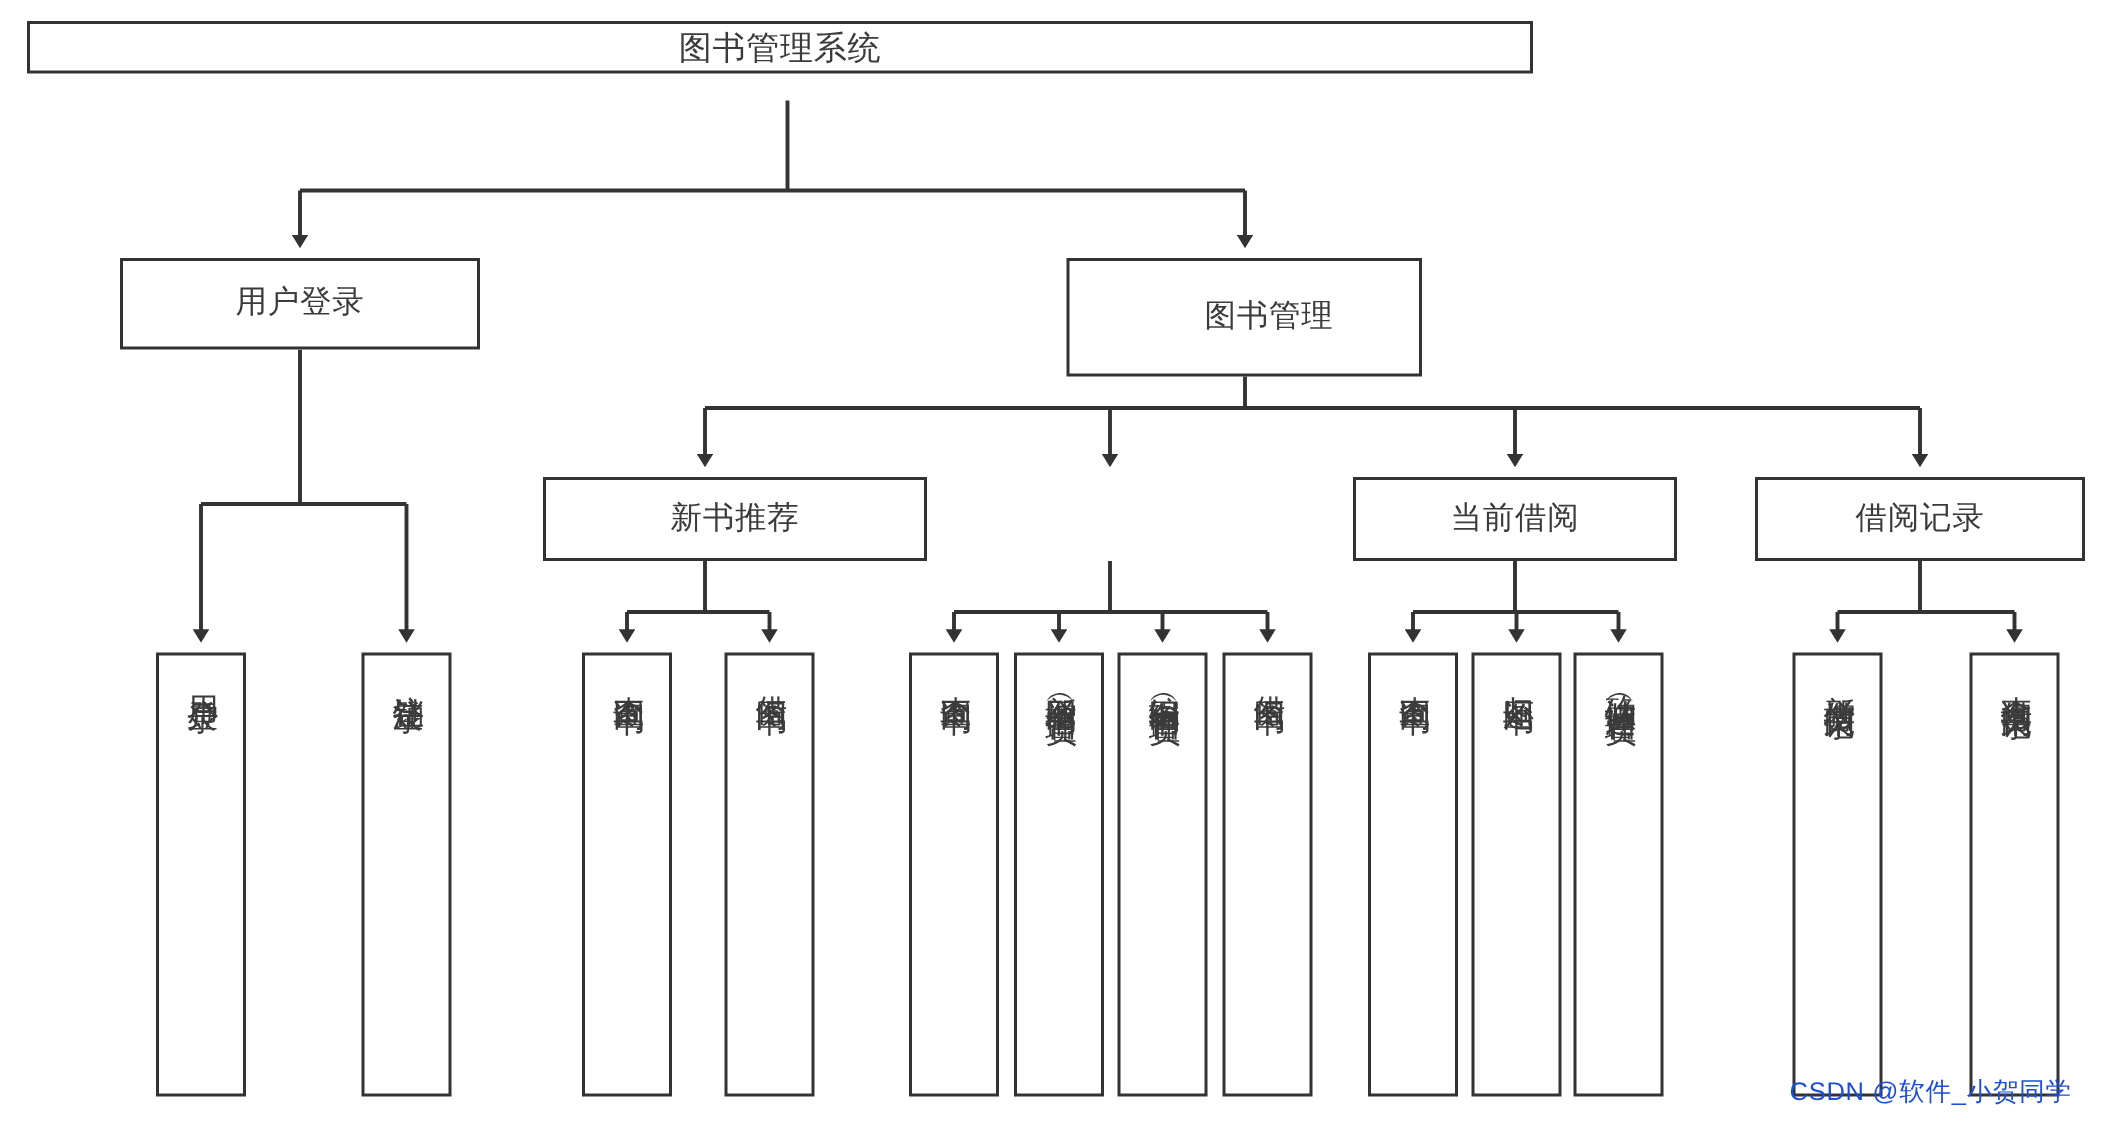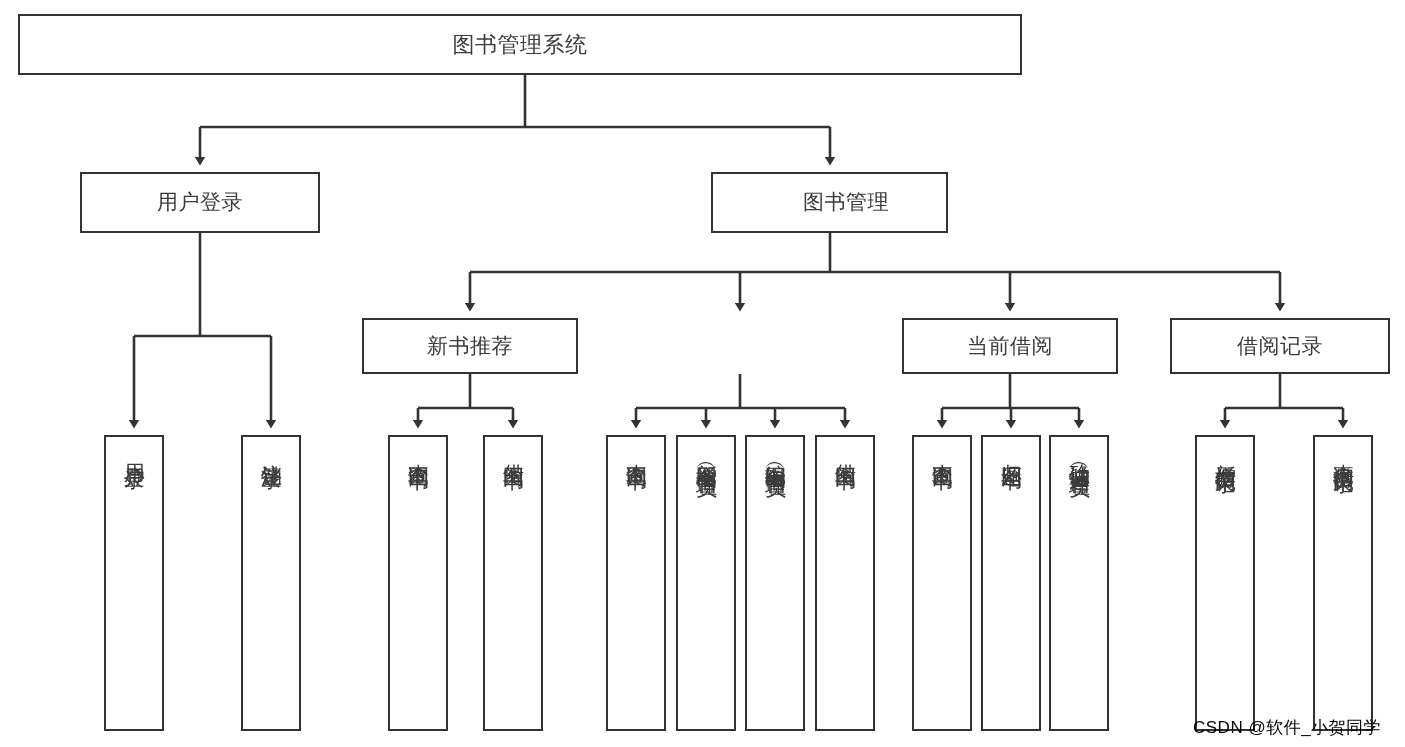--- a/index.html
+++ b/index.html
@@ -56,21 +56,21 @@
     letter-spacing: 2px;
   }
   .node.root .label {
     font-size: 22px;
   }
   #watermark {
     position: absolute;
     left: 1193px;
     top: 716px;
     font-size: 17px;
-    color: #000000;
+    color: #1d4ed8;
     letter-spacing: 0.5px;
     white-space: nowrap;
     pointer-events: none;
   }
 </style>
 </head>
 <body>
 
 <div id="canvas">
 
@@ -117,32 +117,32 @@
       <path d="M1011,408 L1011,421" marker-end="url(#arrow)"></path>
       <path d="M1079,408 L1079,421" marker-end="url(#arrow)"></path>
 
       <path d="M1280,374 L1280,408"></path>
       <path d="M1225,408 L1343,408"></path>
       <path d="M1225,408 L1225,421" marker-end="url(#arrow)"></path>
       <path d="M1343,408 L1343,421" marker-end="url(#arrow)"></path>
     </g>
   </svg>
 
-  <div class="node root horizontal" style="left:18px; top:14px; width:1004px; height:61px;">
+  <div class="node root horizontal" style="left:18px; top:14px; width:1004px; height:35px;">
     <span class="label">图书管理系统</span>
   </div>
 
   <div class="node horizontal" style="left:80px; top:172px; width:240px; height:61px;">
     <span class="label">用户登录</span>
   </div>
-  <div class="node horizontal" style="left:711px; top:172px; width:237px; height:61px;padding-left:33px;">
+  <div class="node horizontal" style="left:711px; top:172px; width:237px; height:79px;padding-left:33px;">
     <span class="label">图书管理</span>
   </div>
 
-  <div class="node horizontal" style="left:362px; top:318px; width:216px; height:56px;">
+  <div class="node horizontal" style="left:362px; top:318px; width:256px; height:56px;">
     <span class="label">新书推荐</span>
   </div>
   <div class="node horizontal" style="left:1170px; top:318px; width:220px; height:56px;">
     <span class="label">借阅记录</span>
   </div>
   <div class="node horizontal" style="left:902px; top:318px; width:216px; height:56px;">
     <span class="label">当前借阅</span>
   </div>
 
   <div class="node vertical" style="left:104px; top:435px; width:60px; height:296px;">

